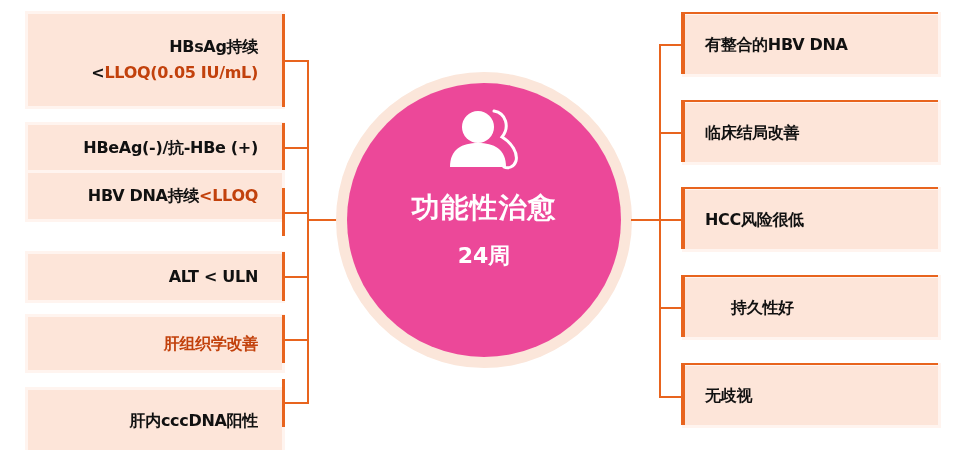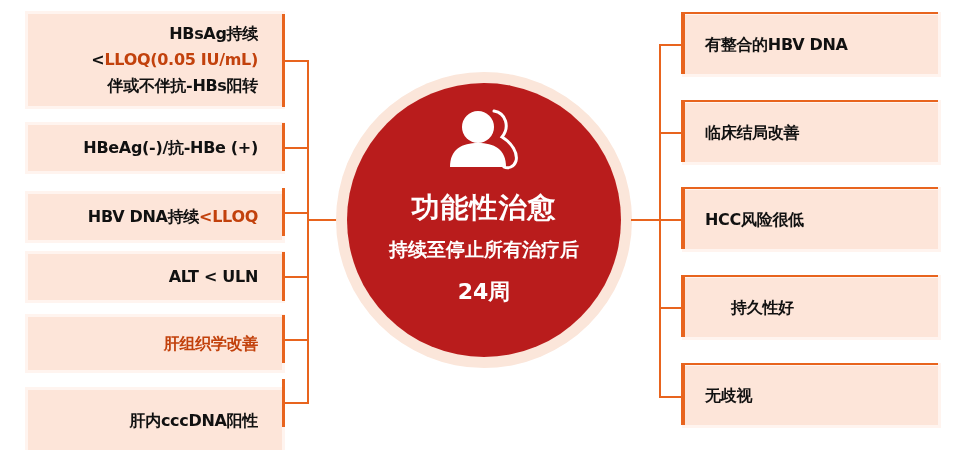--- a/index.html
+++ b/index.html
@@ -10,43 +10,42 @@
          justify-content: center; line-height: 26px; letter-spacing: -0.3px; padding-left: 13px; }
   .left-box { left: 28px; width: 254px; align-items: flex-end; padding-right: 24px; box-sizing: border-box; text-align: right; }
   .right-box { left: 685px; width: 253px; align-items: flex-start; padding-left: 20px; box-sizing: border-box; }
   .orange { color: #c2410c; }
   .bracket-l { position: absolute; left: 282px; width: 3px; background: #e8641e; }
   .bracket-r { position: absolute; left: 681px; width: 4px; background: #e8641e; }
   .topline-r { position: absolute; left: 681px; width: 257px; height: 2px; background: #e8641e; }
   .hline { position: absolute; height: 2px; background: #e8641e; }
   .vline { position: absolute; width: 2px; background: #e8641e; }
   .ring { position: absolute; left: 336px; top: 72px; width: 296px; height: 296px; border-radius: 50%; background: #fbe6da; }
-  .core { position: absolute; left: 347px; top: 83px; width: 274px; height: 274px; border-radius: 50%; background: #b91c1c;
+  .core { position: absolute; left: 347px; top: 83px; width: 274px; height: 274px; border-radius: 50%; background: #ec4899;
           display: flex; flex-direction: column; align-items: center; color: #fff; font-weight: bold; }
   .core .icon { margin-top: 22px; width: 80px; height: 72px; }
   .core .title { font-size: 28px; margin-top: 12px; letter-spacing: 1px; }
   .core .sub { font-size: 19px; margin-top: 10px; }
   .core .weeks { font-size: 22px; margin-top: 14px; }
 </style>
 </head>
 <body>
 
 <div class="box left-box" style="top:14px;height:92px;">
   <span>HBsAg持续</span>
   <span><span>&lt;</span><span class="orange">LLOQ(0.05 IU/mL)</span></span>
-  <span>伴或不伴抗-HBs阳转</span>
 </div>
 <div class="bracket-l" style="top:14px;height:93px;"></div>
 
 <div class="box left-box" style="top:125px;height:46px;">
   <span>HBeAg(-)/抗-HBe (+)</span>
 </div>
 <div class="bracket-l" style="top:123px;height:48px;"></div>
 
-<div class="box left-box" style="top:194px;height:46px;">
+<div class="box left-box" style="top:173px;height:46px;">
   <span><span>HBV DNA持续</span><span class="orange">&lt;LLOQ</span></span>
 </div>
 <div class="bracket-l" style="top:188px;height:48px;"></div>
 
 <div class="box left-box" style="top:254px;height:46px;">
   <span>ALT &lt; ULN</span>
 </div>
 <div class="bracket-l" style="top:252px;height:49px;"></div>
 
 <div class="box left-box" style="top:317px;height:53px;">
@@ -69,21 +68,20 @@
 <div class="hline" style="left:308px;top:219px;width:30px;"></div>
 
 <div class="ring"></div>
 <div class="core">
   <svg class="icon" viewBox="0 0 80 72">
     <circle cx="34" cy="22" r="16" fill="#fff"></circle>
     <path d="M6 62 C6 44 18 38 34 38 C50 38 62 44 62 62 Z" fill="#fff"></path>
     <path d="M50 6 C62 8 66 22 58 32 C68 38 74 48 72 56 C70 62 64 64 60 62" fill="none" stroke="#fff" stroke-width="3" stroke-linecap="round"></path>
   </svg>
   <div class="title">功能性治愈</div>
-  <div class="sub">持续至停止所有治疗后</div>
   <div class="weeks">24周</div>
 </div>
 
 <div class="hline" style="left:631px;top:219px;width:30px;"></div>
 <div class="vline" style="left:659px;top:44px;height:354px;"></div>
 <div class="hline" style="left:659px;top:44px;width:23px;"></div>
 <div class="hline" style="left:659px;top:132px;width:23px;"></div>
 <div class="hline" style="left:659px;top:219px;width:23px;"></div>
 <div class="hline" style="left:659px;top:307px;width:23px;"></div>
 <div class="hline" style="left:659px;top:396px;width:23px;"></div>

